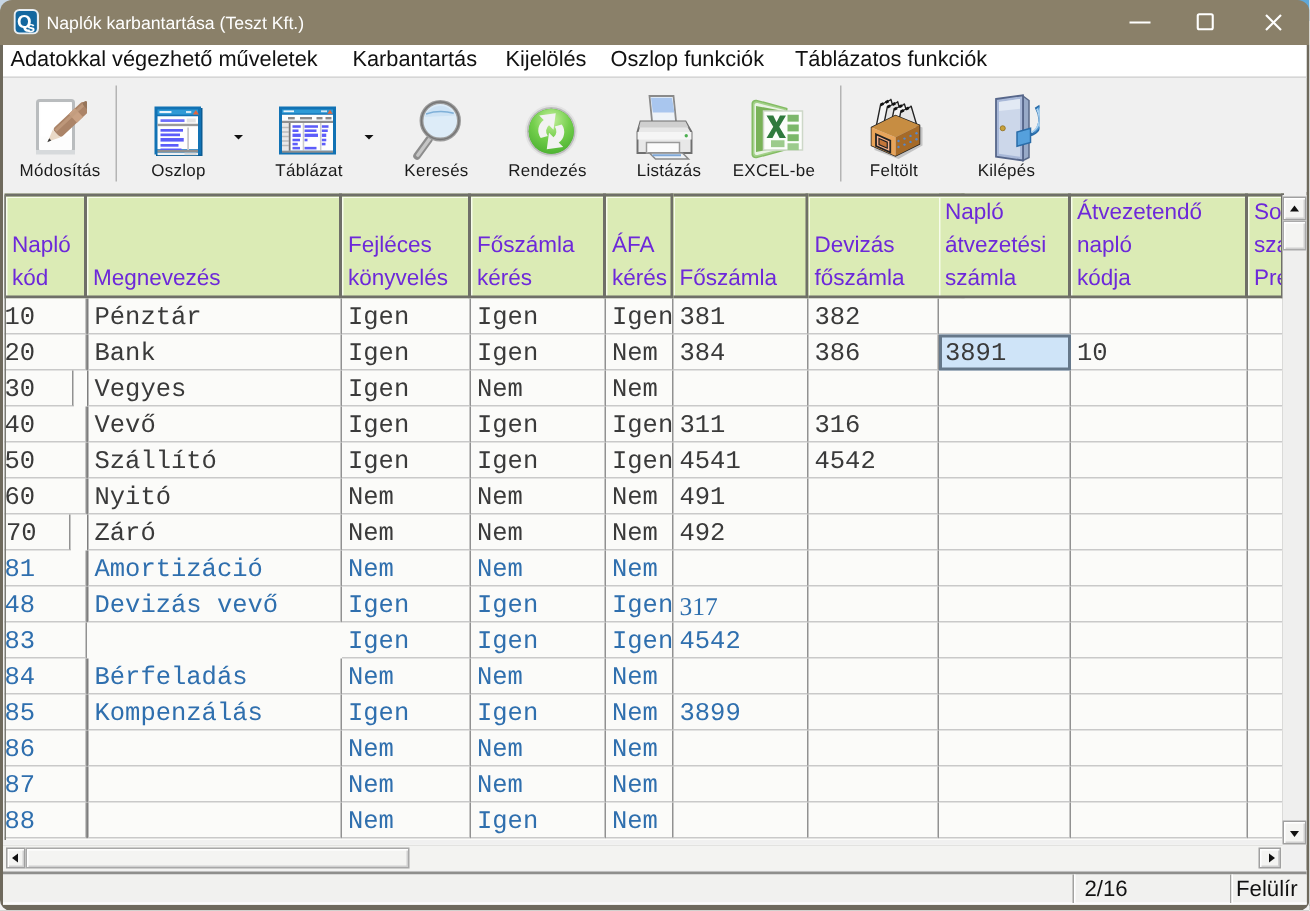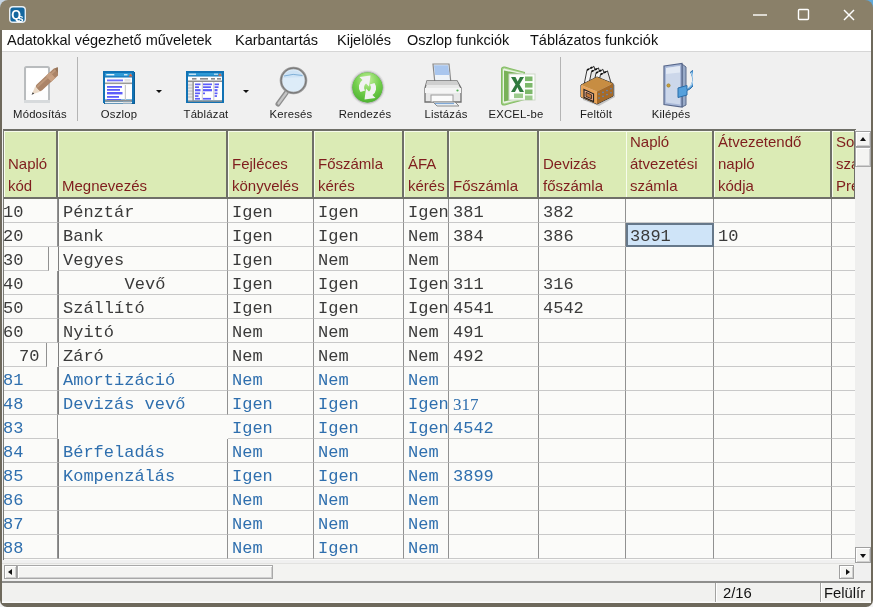--- a/index.html
+++ b/index.html
@@ -28,21 +28,21 @@
   #toolbar { left:2px; top:51px; width:869px; height:77px; background:#f0f0f0; border-top:1px solid #d6d6d6; }
   .tsep { position:absolute; top:57px; width:1px; height:64px; background:#b4b4b4; }
   .tlabel { position:absolute; font-size:11.3px; letter-spacing:0.2px; line-height:13px; color:#1a1a1a; text-align:center; white-space:nowrap; transform:translateX(-50%); }
   .drop { position:absolute; width:0; height:0; border-left:3px solid transparent; border-right:3px solid transparent; border-top:3.5px solid #111; }
 
   
   #tablewrap { left:2px; top:128px; width:853px; height:432px; background:#f0f0f0; }
   #thead { position:absolute; left:1px; top:1px; width:852px; height:70px; }
   .hc { position:absolute; top:0; height:70px; background:#dbebb5; border:2px solid #6f6f68; border-left:none; box-shadow:inset 1px 1px 0 rgba(252,255,245,0.85); display:flex; align-items:flex-end; overflow:hidden; }
   .hc.first { border-left:1px solid #6f6f68; }
-  .hc div { padding:0 0 0 4px; font-size:15px; line-height:22px; color:#7f1d1d; white-space:pre; }
+  .hc div { padding:0 0 0 4px; font-size:15px; line-height:22px; color:#6d28d9; white-space:pre; }
   #tbody { position:absolute; left:1px; top:71px; width:852px; height:361px; background:#fbfbf9; }
   .row { position:absolute; left:0; width:852px; height:24px; }
   .cell { position:absolute; top:0; height:24px; border-right:1px solid #919191; border-bottom:1px solid #c9c9c9; font-family:"Liberation Mono", monospace; font-size:17px; line-height:24px; padding-top:2px; color:#3a3a3a; white-space:pre; overflow:hidden; padding-left:4px; }
   .blue .cell { color:#2f6fae; }
   #leftline { left:3px; top:130px; width:1px; height:430px; background:#7a7a74; z-index:6; }
 
   
   #vsb { left:855px; top:130px; width:16px; height:433px; background:#efefee; }
   #hsb { left:2px; top:563px; width:853px; height:17px; background:#f3f3f1; box-shadow:inset 0 1px 0 #e2e2e0; }
   .sbtn { position:absolute; background:#f4f4f2; border:1px solid #a0a0a0; box-shadow:inset 1px 1px 0 #ffffff, inset -1px -1px 0 #d0d0d0; }
@@ -50,20 +50,21 @@
 
   
   #status { left:2px; top:580px; width:869px; height:23px; background:#f0f0f0; }
 </style>
 </head>
 <body>
 <div id="win">
   <div class="abs" id="cornL"></div>
   <div class="abs" id="cornR"></div>
   <div class="abs" id="title"></div>
+  <div class="abs" id="titletext">Naplók karbantartása (Teszt Kft.)</div>
   <div class="abs" id="bleft"></div>
   <div class="abs" id="bright"></div>
   <div class="abs" id="bbot"></div>
 
   <svg class="abs" style="left:9px;top:6px" width="17" height="17" viewBox="0 0 17 17">
     <rect x="0" y="0" width="17" height="17" rx="4" fill="#e9eef2"></rect>
     <rect x="1.4" y="1.4" width="14.2" height="14.2" rx="2.6" fill="#13679f"></rect>
     <text x="2.3" y="12.9" font-family="Liberation Sans" font-weight="bold" font-size="12.5" fill="#ffffff">Q</text>
     <text x="8.9" y="15.6" font-family="Liberation Sans" font-weight="bold" font-size="10" fill="#ffffff">s</text>
   </svg>
@@ -361,21 +362,21 @@
           <div class="cell" style="left:311px;width:90px;">Nem</div>
           <div class="cell" style="left:401px;width:45px;">Nem</div>
           <div class="cell" style="left:446px;width:90px;"></div>
           <div class="cell" style="left:536px;width:87px;"></div>
           <div class="cell" style="left:623px;width:88px;"></div>
           <div class="cell" style="left:711px;width:118px;"></div>
           <div class="cell" style="left:829px;width:24px;"></div>
         </div>
         <div class="row " style="top:72px">
           <div class="cell" style="left:0px;width:55px;padding-left:0px;">40</div>
-          <div class="cell" style="left:55px;width:170px;border-left:1px solid #7e7e7e;text-align:center;">Vevő</div>
+          <div class="cell" style="left:55px;width:170px;border-left:1px solid #7e7e7e;">Vevő</div>
           <div class="cell" style="left:225px;width:86px;">Igen</div>
           <div class="cell" style="left:311px;width:90px;">Igen</div>
           <div class="cell" style="left:401px;width:45px;">Igen</div>
           <div class="cell" style="left:446px;width:90px;">311</div>
           <div class="cell" style="left:536px;width:87px;">316</div>
           <div class="cell" style="left:623px;width:88px;"></div>
           <div class="cell" style="left:711px;width:118px;"></div>
           <div class="cell" style="left:829px;width:24px;"></div>
         </div>
         <div class="row " style="top:96px">
@@ -396,21 +397,21 @@
           <div class="cell" style="left:225px;width:86px;">Nem</div>
           <div class="cell" style="left:311px;width:90px;">Nem</div>
           <div class="cell" style="left:401px;width:45px;">Nem</div>
           <div class="cell" style="left:446px;width:90px;">491</div>
           <div class="cell" style="left:536px;width:87px;"></div>
           <div class="cell" style="left:623px;width:88px;"></div>
           <div class="cell" style="left:711px;width:118px;"></div>
           <div class="cell" style="left:829px;width:24px;"></div>
         </div>
         <div class="row " style="top:144px">
-          <div class="cell" style="left:0px;width:44px;padding-left:16px;">70</div>
+          <div class="cell" style="left:0px;width:44px;padding-left:1px;">70</div>
           <div class="cell" style="left:55px;width:170px;border-left:1px solid #7e7e7e;">Záró</div>
           <div class="cell" style="left:225px;width:86px;">Nem</div>
           <div class="cell" style="left:311px;width:90px;">Nem</div>
           <div class="cell" style="left:401px;width:45px;">Nem</div>
           <div class="cell" style="left:446px;width:90px;">492</div>
           <div class="cell" style="left:536px;width:87px;"></div>
           <div class="cell" style="left:623px;width:88px;"></div>
           <div class="cell" style="left:711px;width:118px;"></div>
           <div class="cell" style="left:829px;width:24px;"></div>
         </div>

